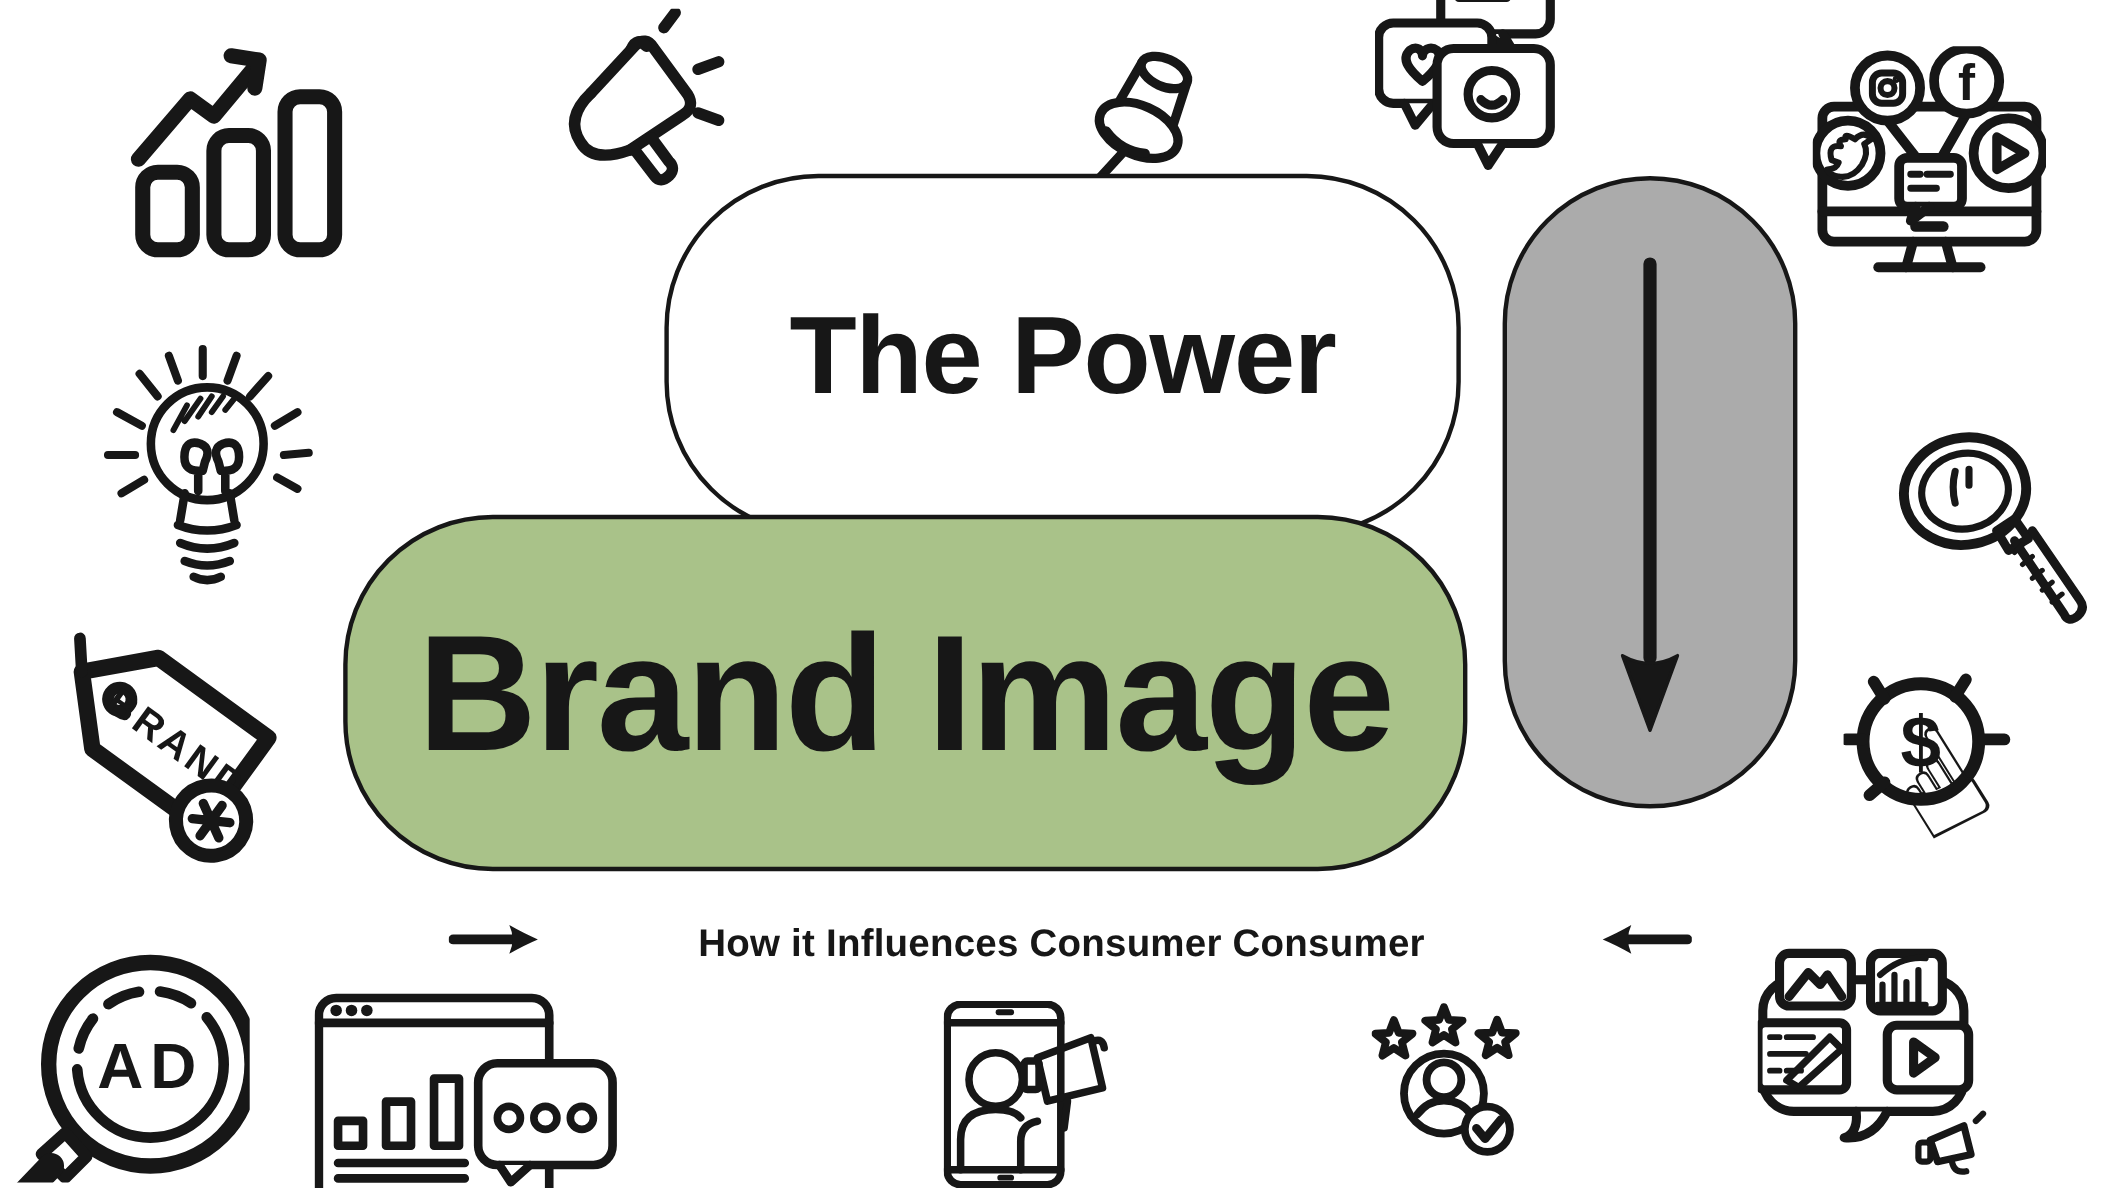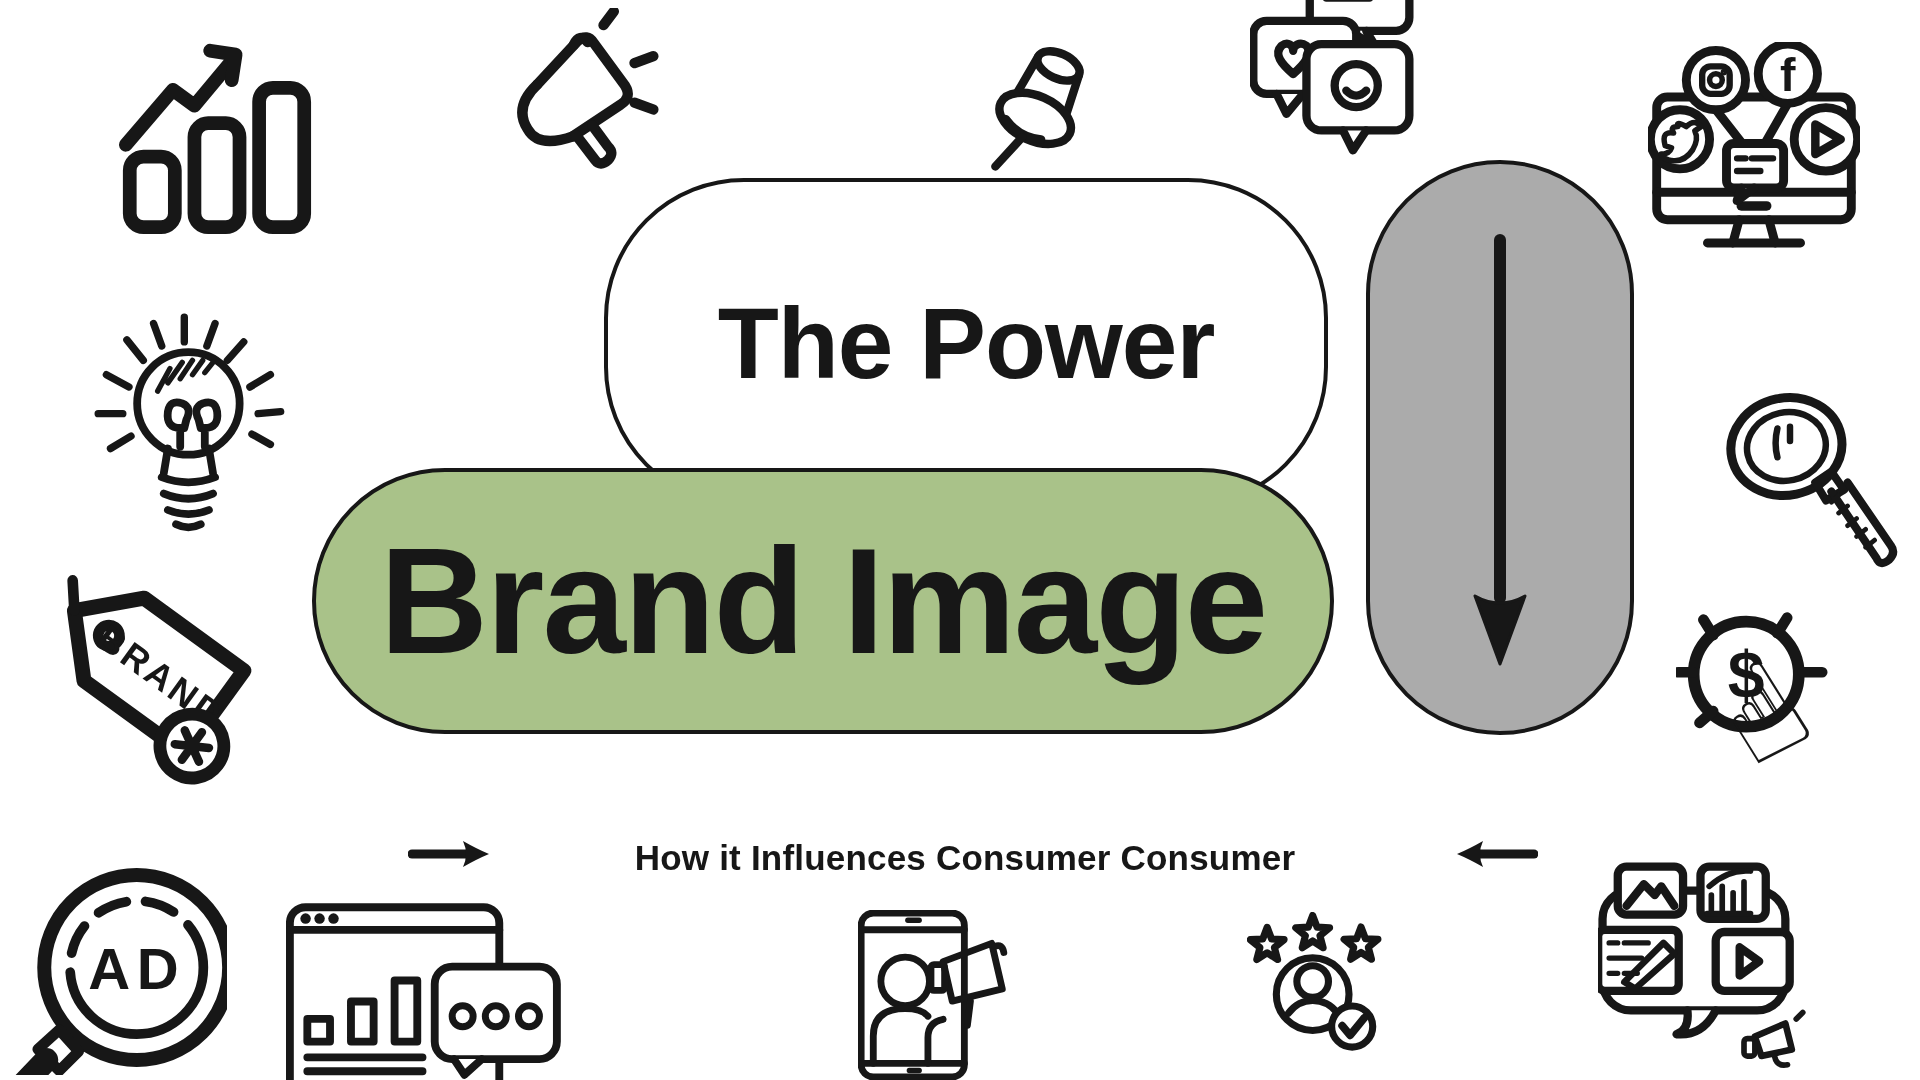--- a/index.html
+++ b/index.html
@@ -6,23 +6,23 @@
     --background:#ffffff;
     --accent-green:#a9c289;
     --accent-gray:#ababab;
     --ink:#171717;
   }
   *{margin:0;padding:0;box-sizing:border-box;}
   html,body{width:1920px;height:1080px;background:var(--background);}
   body{font-family:"Liberation Sans", sans-serif;color:var(--ink);}
   .stage{position:relative;width:1920px;height:1080px;overflow:hidden;background:var(--background);}
   .pill{position:absolute;border:4px solid var(--ink);display:flex;align-items:center;justify-content:center;text-align:center;}
-  .title-pill{left:604px;top:178px;width:724px;height:329px;border-radius:140px;background:var(--background);}
+  .title-pill{left:604px;top:158px;width:724px;height:329px;border-radius:140px;background:var(--background);}
   .title-text{font-size:100px;font-weight:700;line-height:1.12;letter-spacing:-1px;color:var(--ink);}
-  .brand-pill{left:312px;top:468px;width:1022px;height:266px;border-radius:136px;background:var(--accent-green);}
+  .brand-pill{left:312px;top:468px;width:1022px;height:324px;border-radius:136px;background:var(--accent-green);}
   .brand-text{font-size:150px;font-weight:700;letter-spacing:-2px;color:var(--ink);}
   .gray-pill{left:1366px;top:160px;width:268px;height:575px;border-radius:136px;background:var(--accent-gray);justify-content:center;align-items:flex-start;}
   .subtitle{position:absolute;left:965px;top:838px;transform:translateX(-50%);font-size:35px;font-weight:700;letter-spacing:0.2px;white-space:nowrap;color:var(--ink);}
   .icon{position:absolute;}
   .icon svg{display:block;width:100%;height:100%;}
   .hand-glyph{position:absolute;left:48px;top:42px;font-family:"DejaVu Sans",sans-serif;font-size:128px;line-height:1;color:var(--ink);transform:rotate(-32deg);}
   svg text{font-family:"Liberation Sans",sans-serif;}
 </style>
 </head>
 <body>

